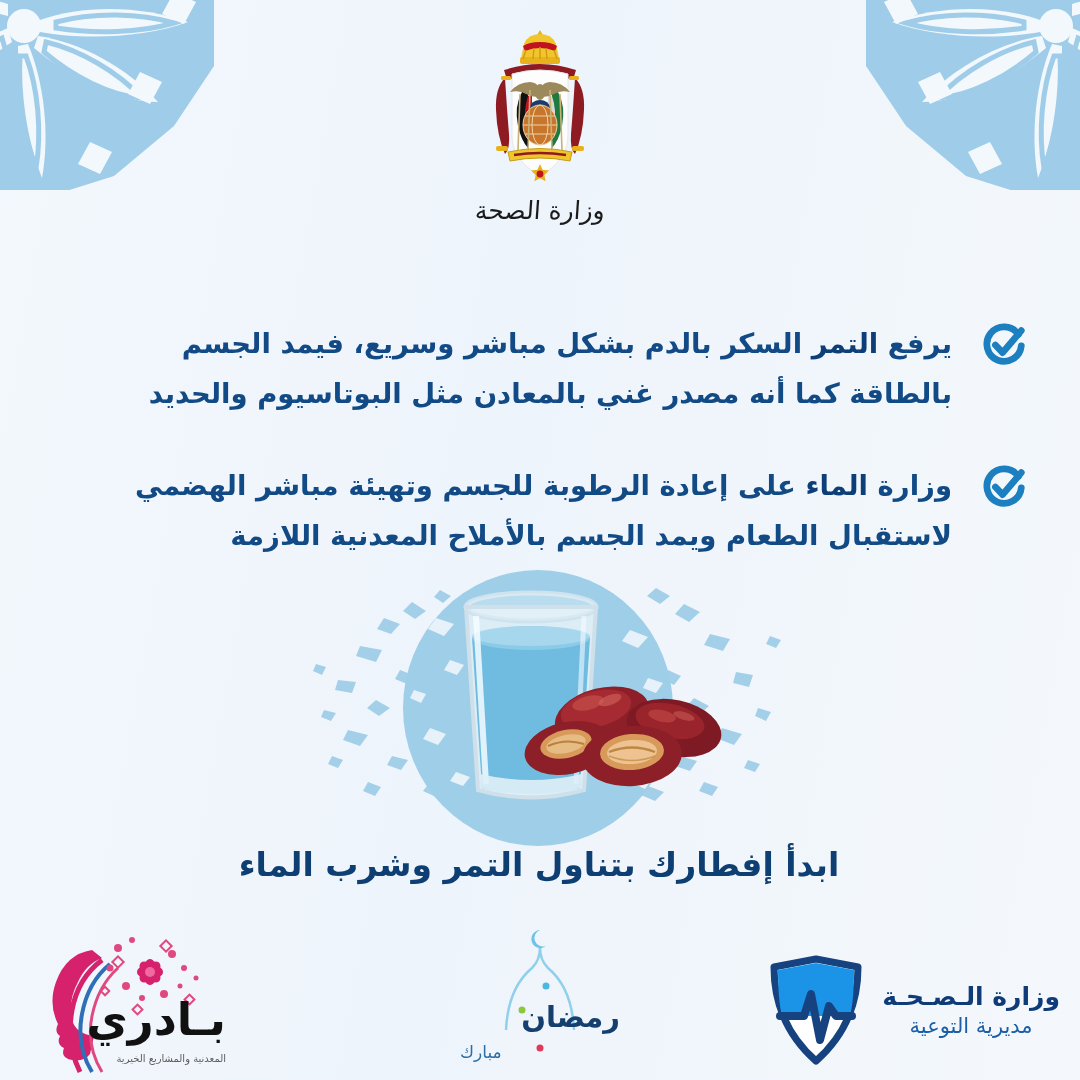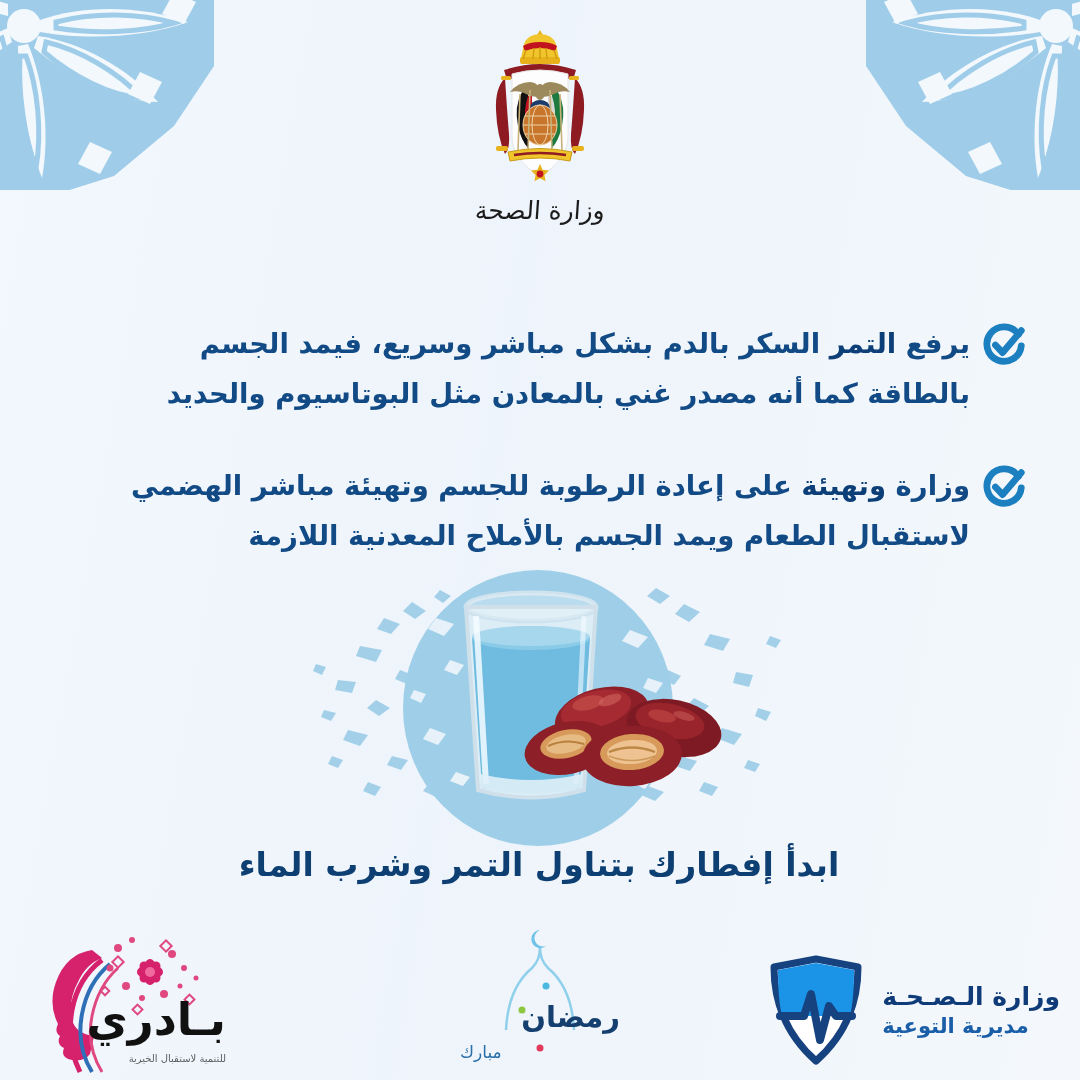--- a/index.html
+++ b/index.html
@@ -53,21 +53,21 @@
   .bullets {
     position: absolute;
     top: 318px;
     right: 52px;
     left: 120px;
   }
   .bullet-row {
     display: flex;
     flex-direction: row;
     align-items: flex-start;
-    gap: 12px;
+    gap: 30px;
     margin-bottom: 42px;
   }
   .check-icon {
     flex: 0 0 auto;
     width: 46px;
     height: 46px;
     margin-top: 4px;
   }
   .bullet-text {
     flex: 1 1 auto;
@@ -132,34 +132,34 @@
   .logo-moh {
     position: absolute;
     right: 20px;
     bottom: 14px;
     display: flex;
     flex-direction: row-reverse;
     align-items: center;
     gap: 16px;
   }
   .moh-text {
-    text-align: left;
+    text-align: center;
     line-height: 1.32;
     direction: rtl;
   }
   .moh-l1 {
     color: #0f3c78;
     font-size: 25px;
     font-weight: 800;
     letter-spacing: 1px;
   }
   .moh-l2, .moh-l3 {
     color: #1a5ea8;
     font-size: 21px;
-    font-weight: 700;
+    font-weight: 400;
   }
   .badri-word {
     position: absolute;
     right: 18px;
     bottom: 28px;
     font-size: 45px;
     font-weight: 700;
     color: #111111;
     letter-spacing: 3px;
   }
@@ -330,21 +330,21 @@
         <span>يرفع </span><b>التمر</b><span> السكر بالدم بشكل مباشر وسريع، فيمد الجسم بالطاقة كما أنه مصدر غني بالمعادن مثل البوتاسيوم والحديد</span>
       </div>
     </div>
 
     <div class="bullet-row">
       <svg class="check-icon" viewBox="0 0 48 48" xmlns="http://www.w3.org/2000/svg" aria-hidden="true">
         <path d="M38 13 A18 18 0 1 0 41 25" fill="none" stroke="#1b7fc0" stroke-width="7" stroke-linecap="round"></path>
         <path d="M14 24 L21.5 32 L41 9" fill="none" stroke="#1b7fc0" stroke-width="7" stroke-linecap="round" stroke-linejoin="round"></path>
       </svg>
       <div class="bullet-text">
-        <span>وزارة </span><b>وتهيئة</b><span> على إعادة الرطوبة للجسم وتهيئة مباشر الهضمي لاستقبال الطعام ويمد الجسم بالأملاح المعدنية اللازمة</span>
+        <span>وزارة </span><b>الماء</b><span> على إعادة الرطوبة للجسم وتهيئة مباشر الهضمي لاستقبال الطعام ويمد الجسم بالأملاح المعدنية اللازمة</span>
       </div>
     </div>
 
   </div>
 
   <svg class="illustration" viewBox="0 0 520 290" xmlns="http://www.w3.org/2000/svg" aria-hidden="true">
 
     <ellipse cx="258" cy="148" rx="135" ry="138" fill="#9fcfe8"></ellipse>
 
     <g fill="#9fcfe8" opacity="0.95">
@@ -472,21 +472,21 @@
         </g>
         <g fill="none" stroke="#e0497f" stroke-width="2">
           <rect x="100" y="34" width="8" height="8" transform="rotate(45 104 38)"></rect>
           <rect x="148" y="18" width="8" height="8" transform="rotate(45 152 22)"></rect>
           <rect x="120" y="82" width="7" height="7" transform="rotate(45 123.5 85.5)"></rect>
           <rect x="172" y="72" width="7" height="7" transform="rotate(45 175.5 75.5)"></rect>
           <rect x="88" y="64" width="6" height="6" transform="rotate(45 91 67)"></rect>
         </g>
       </svg>
       <div class="badri-word">بـادري</div>
-      <div class="badri-sub">للتنمية لاستقبال الخيرية</div>
+      <div class="badri-sub">المعدنية والمشاريع الخيرية</div>
     </div>
 
     <div class="logo-ramadan">
       <svg width="160" height="150" viewBox="0 0 160 150" xmlns="http://www.w3.org/2000/svg" aria-hidden="true">
 
         <path d="M80 4 a9 9 0 1 0 6 16 a7 7 0 1 1 -6 -16 Z" fill="#6fc3e8"></path>
 
         <path d="M80 22 Q80 34 72 42 Q48 62 46 104" stroke="#8fd0ea" stroke-width="2.5" fill="none"></path>
         <path d="M80 22 Q80 34 88 42 Q112 62 114 104" stroke="#8fd0ea" stroke-width="2.5" fill="none"></path>
 

